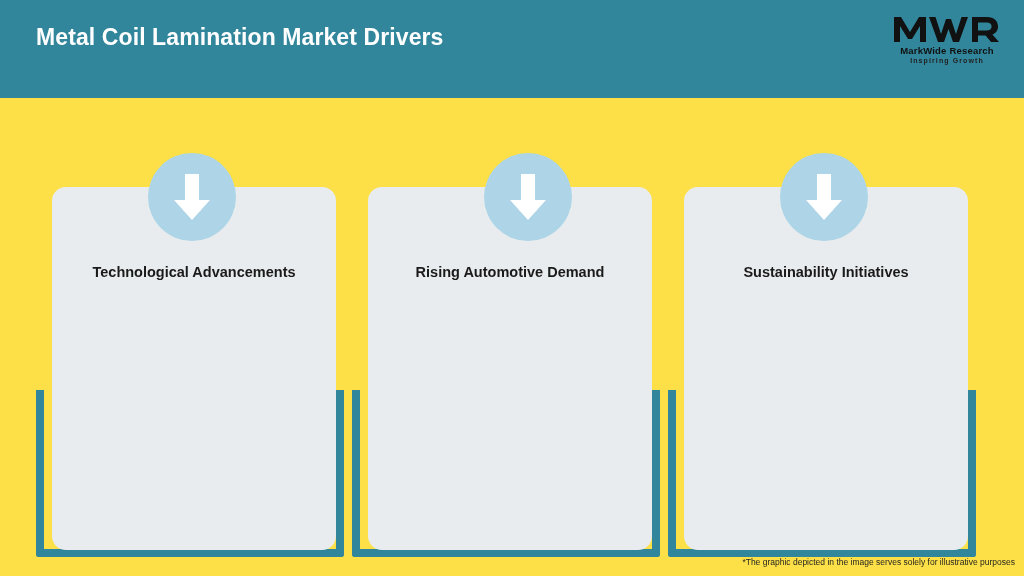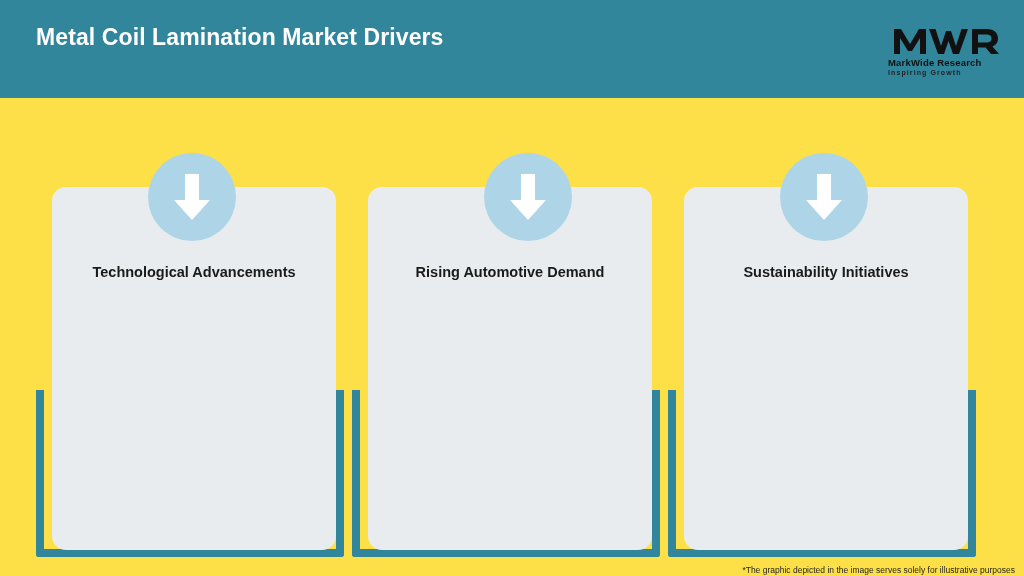--- a/index.html
+++ b/index.html
@@ -35,23 +35,24 @@
     font-weight: bold;
     color: #ffffff;
     letter-spacing: 0.1px;
     white-space: nowrap;
   }
 
   
   .logo {
     position: absolute;
     right: 18px;
-    top: 24px;
+    top: 12px;
     width: 118px;
     height: 58px;
+    text-align: center;
   }
   .logo-mark {
     display: block;
     width: 118px;
     height: 34px;
   }
   .logo-name {
     display: block;
     margin-top: -1px;
     font-size: 9.5px;
@@ -157,21 +158,20 @@
     font-weight: bold;
     color: #4a4a4a;
   }
   .disclaimer {
     position: absolute;
     right: 9px;
     top: 557px;
     font-size: 8.5px;
     color: #1f1f1f;
     white-space: nowrap;
-    margin-top: 8px;
   }
 </style>
 </head>
 <body>
 
 <div class="canvas">
 
   <div class="header">
     <div class="header-title">Metal Coil Lamination Market Drivers</div>
 

